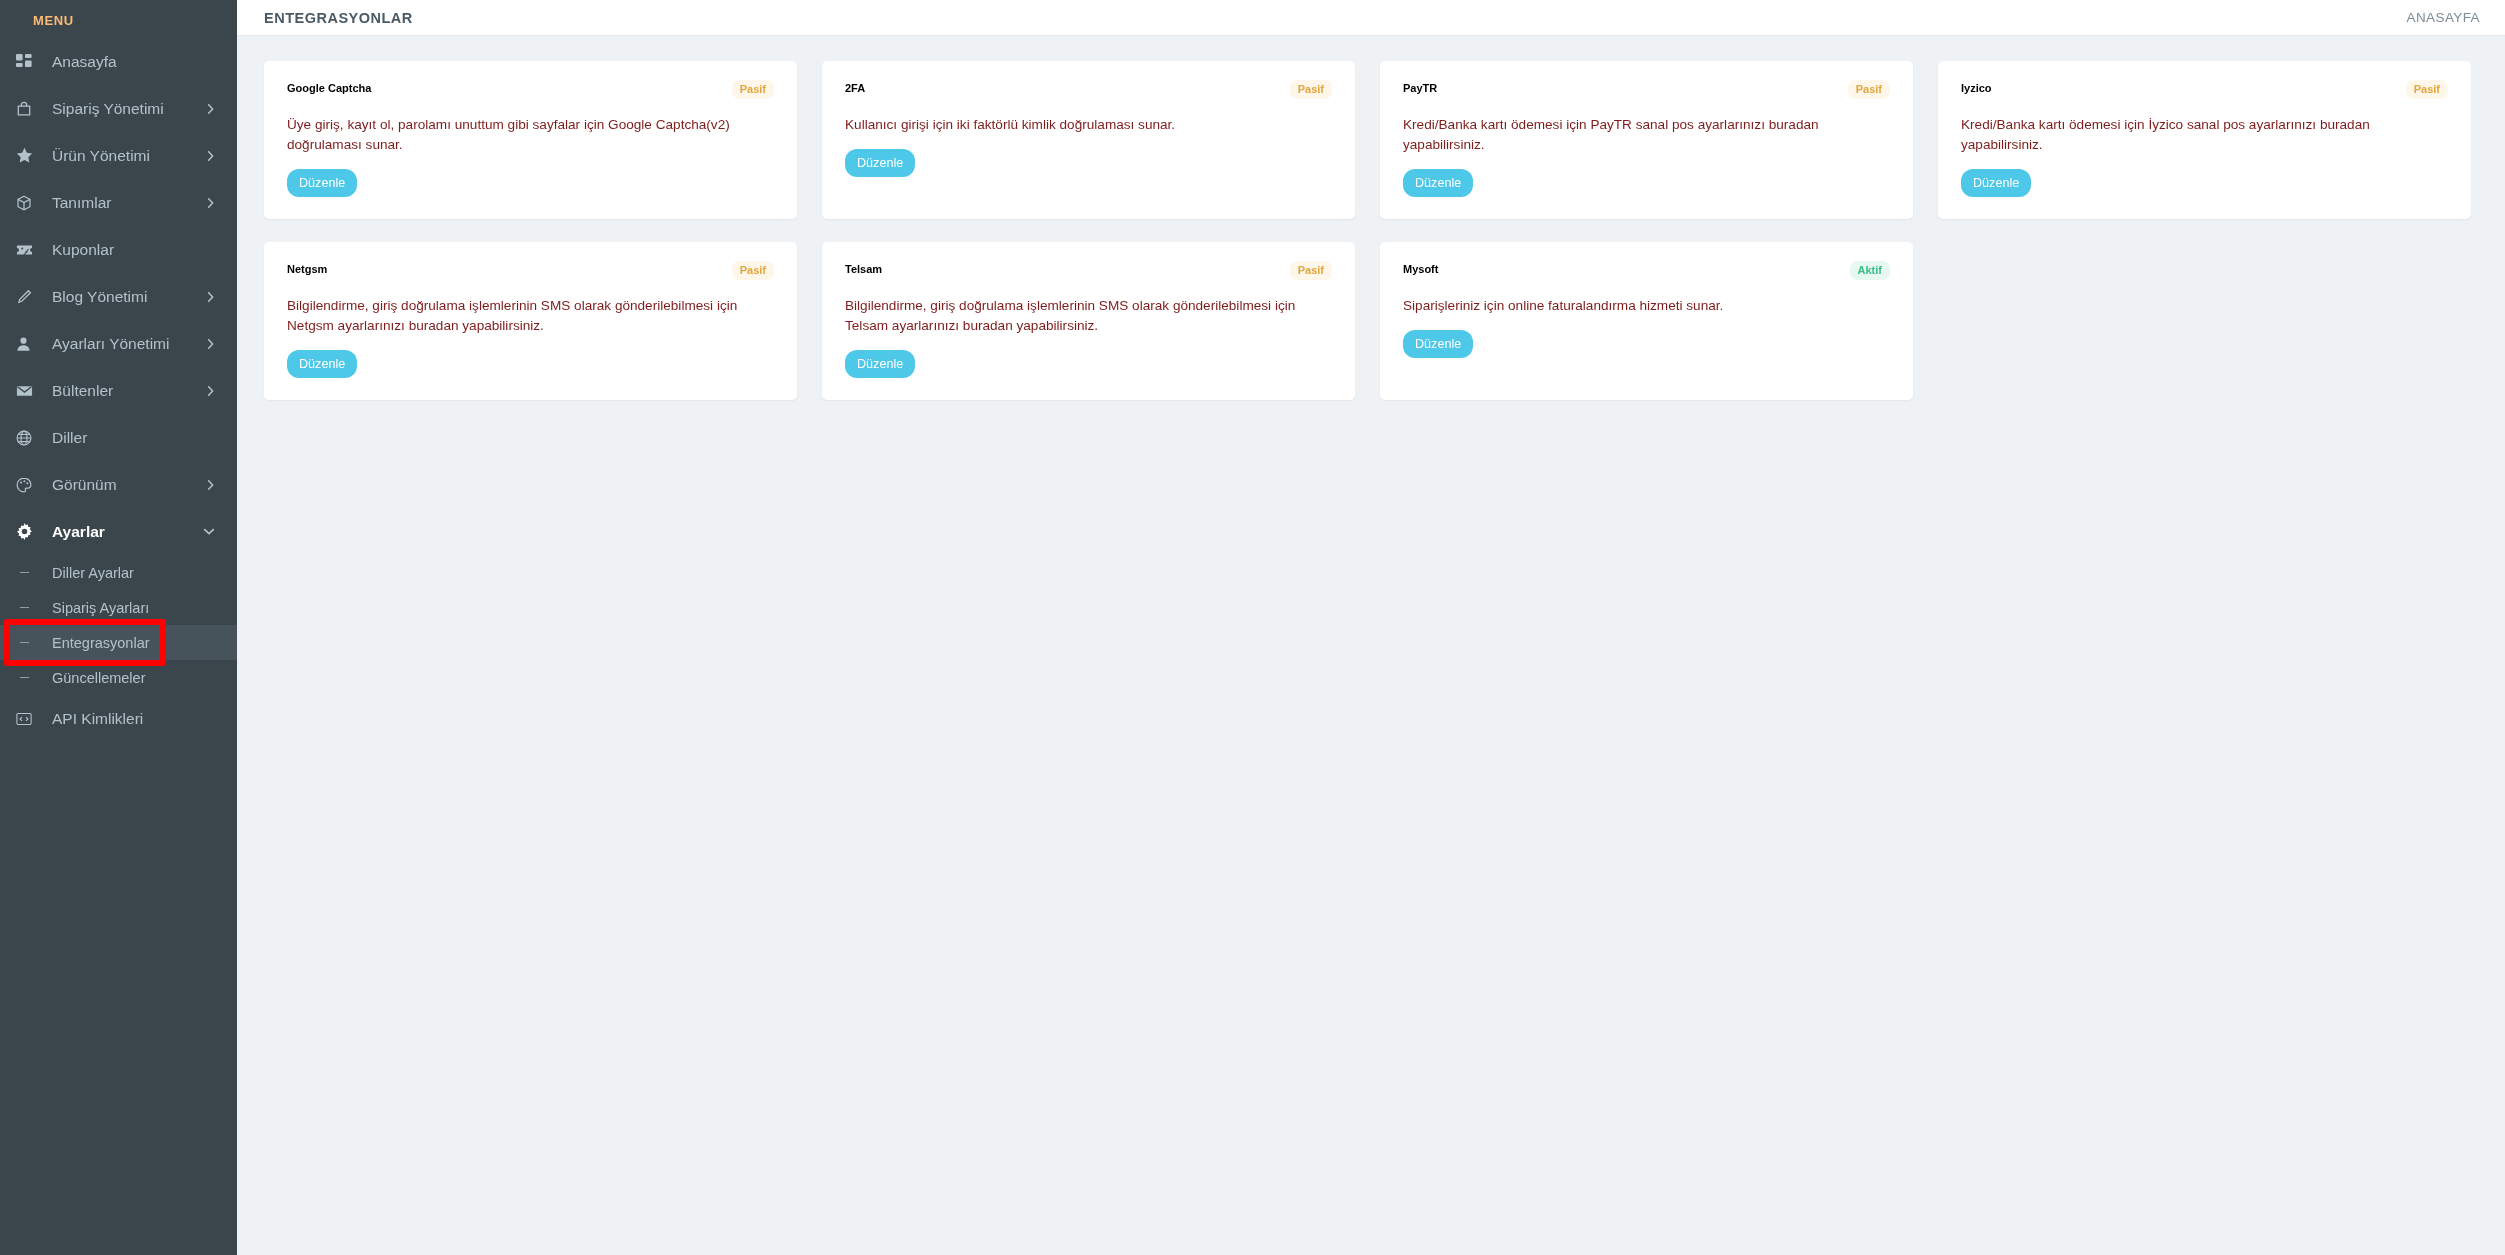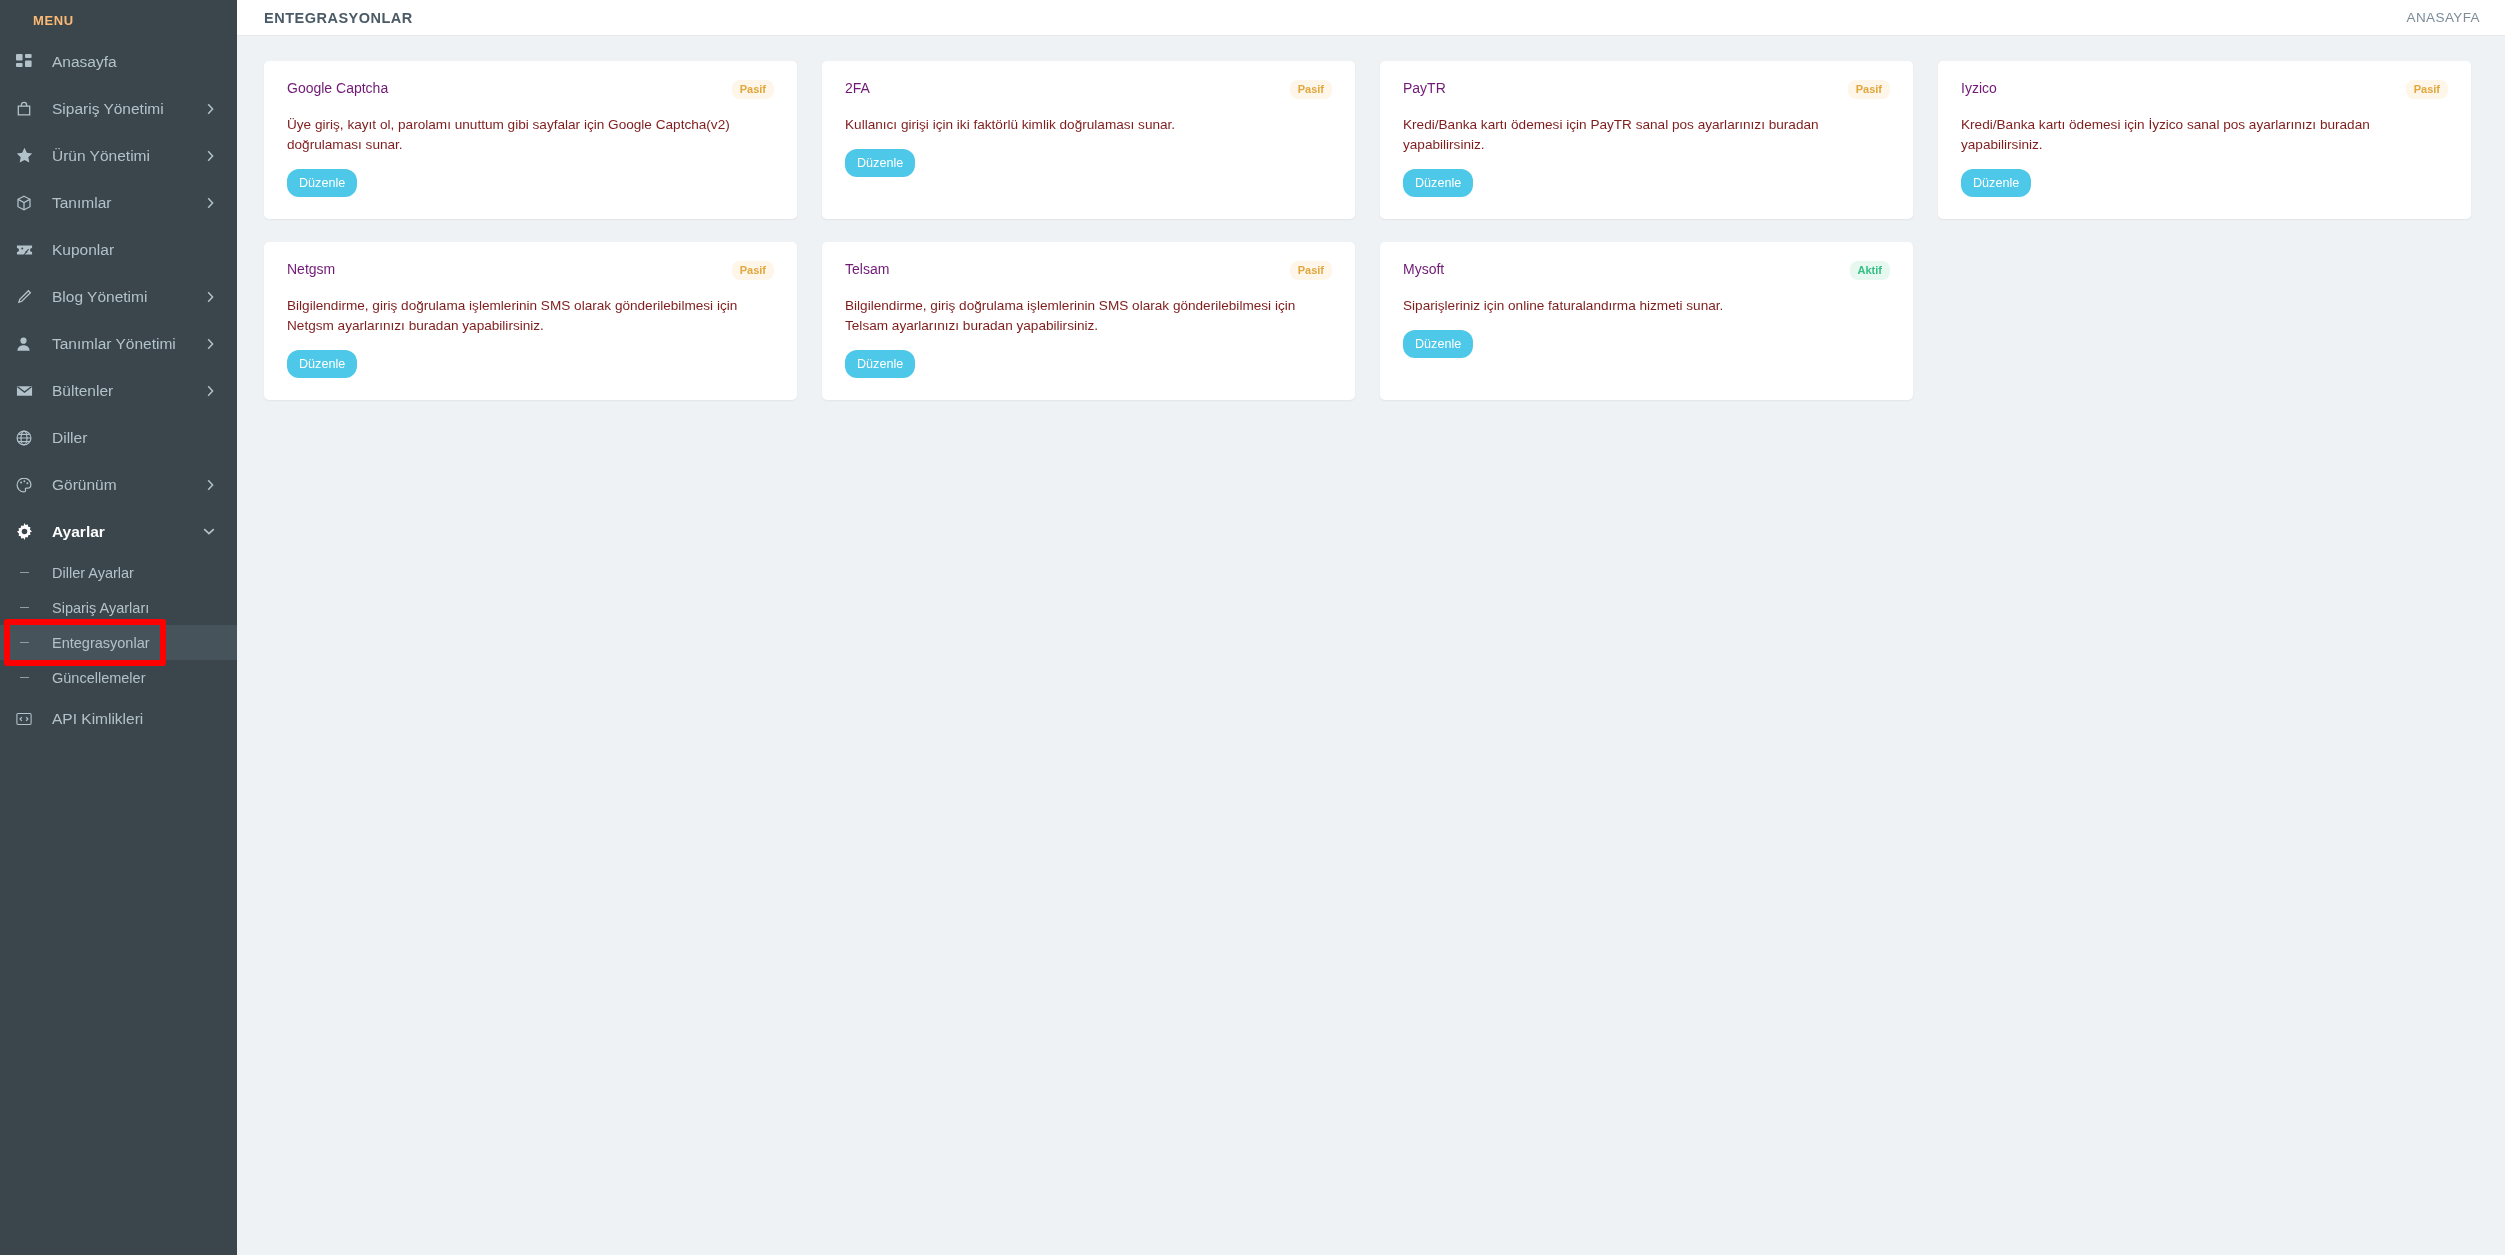--- a/index.html
+++ b/index.html
@@ -143,23 +143,23 @@
     min-height: 141px;
     display: flex;
     flex-direction: column;
   }
   .card-head {
     display: flex;
     align-items: flex-start;
     justify-content: space-between;
   }
   .card-title {
-    font-size: 14px;
-    font-weight: 400;
-    color: #701a75;
+    font-size: 11px;
+    font-weight: 700;
+    color: #000000;
     line-height: 18px;
   }
   .badge {
     font-size: 11px;
     font-weight: 700;
     border-radius: 8px;
     padding: 4px 8px 4px 8px;
     line-height: 11px;
     white-space: nowrap;
     margin-top: 1px;
@@ -273,21 +273,21 @@
             </svg>
           </span>
         </div>
         <div class="nav-item">
           <span class="nav-ico">
             <svg width="15" height="16" viewBox="0 0 16 16" fill="currentColor">
               <circle cx="8" cy="4.4" r="3.3"></circle>
               <path d="M1.5 15.3c0-3.6 2.9-5.9 6.5-5.9s6.5 2.3 6.5 5.9z"></path>
             </svg>
           </span>
-          <span class="nav-label">Tanımlar Yönetimi</span>
+          <span class="nav-label">Ayarları Yönetimi</span>
           <span class="chev">
             <svg width="9" height="12" viewBox="0 0 9 12" fill="none" stroke="currentColor" stroke-width="1.5">
               <path d="M2.2 1.2L6.6 6l-4.4 4.8"></path>
             </svg>
           </span>
         </div>
         <div class="nav-item">
           <span class="nav-ico">
             <svg width="17" height="14" viewBox="0 0 18 14" fill="currentColor">
               <path d="M1 2h16v10H1z"></path>

